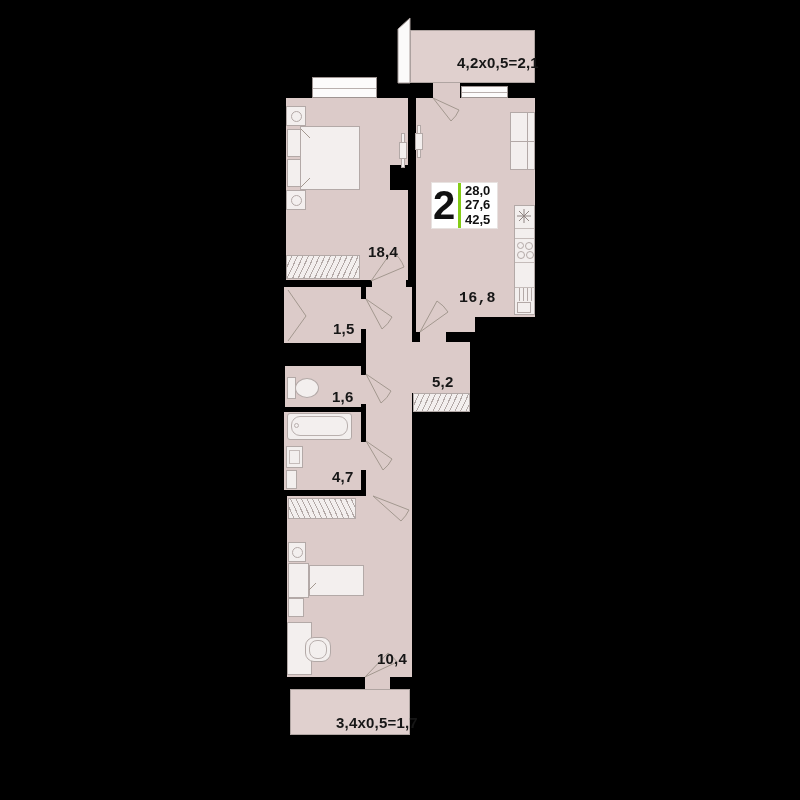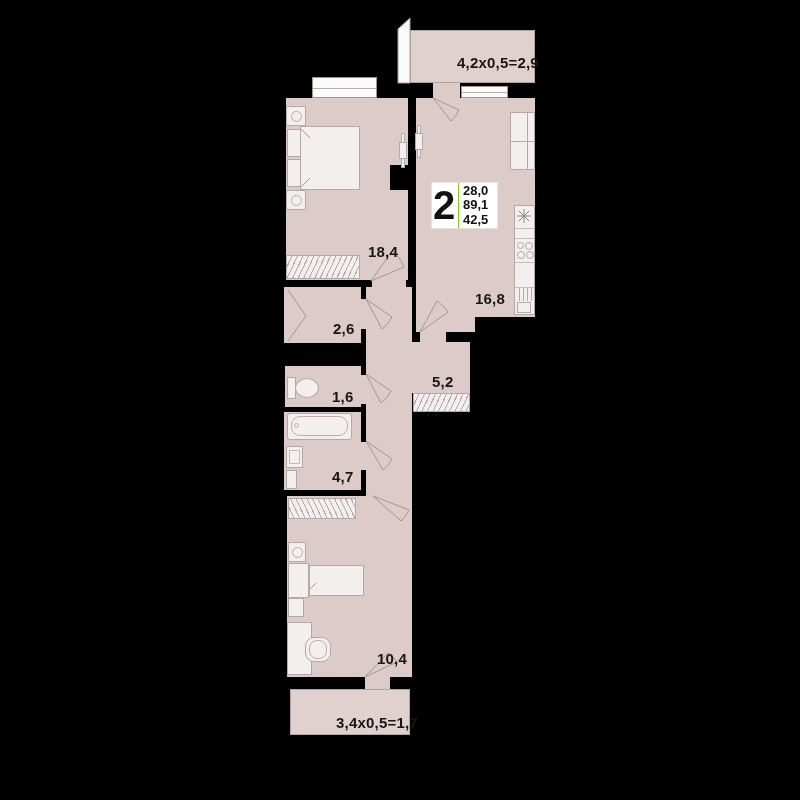--- a/index.html
+++ b/index.html
@@ -15,21 +15,21 @@
   .window .mid{position:absolute;left:0;right:0;top:50%;height:0;border-top:1px solid #b9b0ae;}
   .circle{border-radius:50%;}
   .lbl{position:absolute;color:#161616;font-weight:800;font-size:15px;white-space:nowrap;
        letter-spacing:.2px;}
   .hatch-d1{background-image:repeating-linear-gradient(115deg,rgba(0,0,0,0) 0 4px,#b3a9a7 4px 5px);}
   .hatch-d2{background-image:repeating-linear-gradient(65deg,rgba(0,0,0,0) 0 4px,#b3a9a7 4px 5px);}
   .hatch-v{background-image:repeating-linear-gradient(90deg,rgba(0,0,0,0) 0 3px,#b3a9a7 3px 4px);}
   .wallpiece{background:#000;}
   #badge{background:#fff;display:flex;box-shadow:0 0 0 1px #e8e2e0;}
   #badge .big{width:24px;text-align:center;color:#111;font-weight:800;font-size:40px;line-height:44px;}
-  #badge .col{border-left:1px solid #84cc16;margin-left:2px;padding-left:4px;display:flex;
+  #badge .col{border-left:3px solid #84cc16;margin-left:2px;padding-left:4px;display:flex;
               flex-direction:column;justify-content:center;text-align:right;}
   #badge .col div{color:#111;font-weight:800;font-size:13px;line-height:14.5px;}
   svg{position:absolute;left:0;top:0;}
 </style>
 </head>
 <body>
 
 <div id="stage">
 
   <div class="abs room" style="left:286px;top:98px;width:122px;height:182px;"></div>
@@ -148,28 +148,28 @@
 
     <g stroke="#8f8482" stroke-width="1">
       <path d="M524,209 L524,223 M517,216 L531,216 M519,211 L529,221 M529,211 L519,221"></path>
     </g>
   </svg>
 
   <div id="badge" class="abs" style="left:432px;top:183px;width:65px;height:45px;">
     <div class="big">2</div>
     <div class="col">
       <div>28,0</div>
-      <div>89,1</div>
+      <div>27,6</div>
       <div>42,5</div>
     </div>
   </div>
 
   <div class="lbl" style="left:368px;top:243px;">18,4</div>
-  <div class="lbl" style="left:475px;top:290px;">16,8</div>
-  <div class="lbl" style="left:333px;top:320px;">2,6</div>
+  <div class="lbl" style="left:459px;top:290px;font-family:Liberation Mono, monospace;">16,8</div>
+  <div class="lbl" style="left:333px;top:320px;">1,5</div>
   <div class="lbl" style="left:332px;top:388px;">1,6</div>
   <div class="lbl" style="left:432px;top:373px;">5,2</div>
   <div class="lbl" style="left:332px;top:468px;">4,7</div>
   <div class="lbl" style="left:377px;top:650px;">10,4</div>
-  <div class="lbl" style="left:457px;top:54px;">4,2x0,5=2,9</div>
+  <div class="lbl" style="left:457px;top:54px;">4,2x0,5=2,1</div>
   <div class="lbl" style="left:336px;top:714px;">3,4x0,5=1,7</div>
 
 </div>
 
 </body></html>

